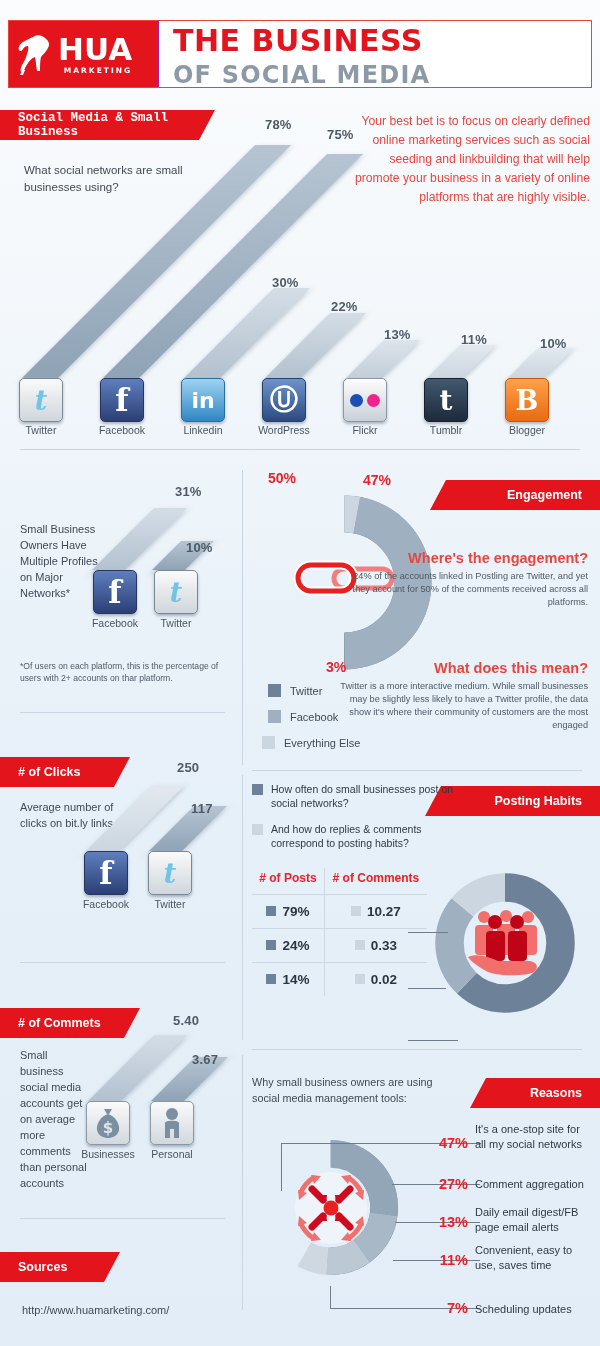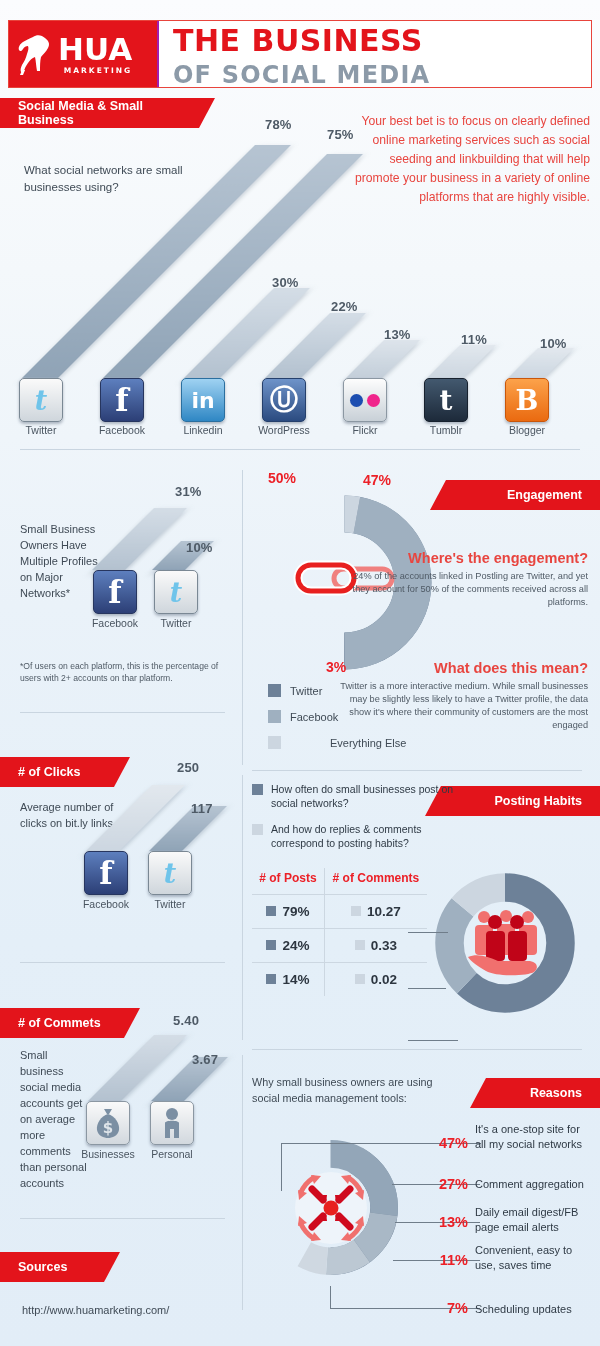--- a/index.html
+++ b/index.html
@@ -160,21 +160,21 @@
         <div class="logo-hua">HUA</div>
         <div class="logo-mk">MARKETING</div>
       </div>
     </div>
     <div class="title-box">
       <div class="title-1">THE BUSINESS</div>
       <div class="title-2">OF SOCIAL MEDIA</div>
     </div>
   </div>
 
-  <div class="ribbon left" style="top:98px; width:215px;">
+  <div class="ribbon left" style="top:110px; width:215px;font-family:Liberation Mono, monospace;">
     <span>Social Media &amp; Small Business</span>
   </div>
 
   <div class="sec-text" style="left:24px; top:162px; width:185px; font-size:11.5px;">What social networks are small businesses using?</div>
 
   <div class="red-para" style="right:10px; top:112px; width:245px;">Your best bet is to focus on clearly defined online marketing services such as social seeding and linkbuilding that will help promote your business in a variety of online platforms that are highly visible.</div>
 
   <div class="pbar" style="left:22px; top:145px; width:36px; height:233px;"></div>
   <div class="pbar-val" style="left:265px; top:117px;">78%</div>
 
@@ -281,21 +281,21 @@
   <div class="donut-label" style="left:326px; top:659px;">3%</div>
 
   <div class="legend-row" style="left:268px; top:684px;">
     <span class="legend-sw" style="background:#6d8198;"></span>
     <span class="legend-tx">Twitter</span>
   </div>
   <div class="legend-row" style="left:268px; top:710px;">
     <span class="legend-sw" style="background:#9fb0c0;"></span>
     <span class="legend-tx">Facebook</span>
   </div>
-  <div class="legend-row" style="left:268px; top:736px;gap:40px;">
+  <div class="legend-row" style="left:262px; top:736px;">
     <span class="legend-sw" style="background:#ccd6e0;"></span>
     <span class="legend-tx">Everything Else</span>
   </div>
 
   <div class="red-head" style="right:12px; top:550px; width:250px; font-size:14.5px; text-align:right;">Where's the engagement?</div>
   <div class="grey-small" style="right:12px; top:570px; width:252px; text-align:right; font-size:9.2px;">24% of the accounts linked in Postling are Twitter, and yet they account for 50% of the comments received across all platforms.</div>
 
   <div class="red-head" style="right:12px; top:660px; width:250px; font-size:14.5px; text-align:right;">What does this mean?</div>
   <div class="grey-small" style="right:12px; top:680px; width:252px; text-align:right; font-size:9.2px;">Twitter is a more interactive medium. While small businesses may be slightly less likely to have a Twitter profile, the data show it's where their community of customers are the most engaged</div>
 

